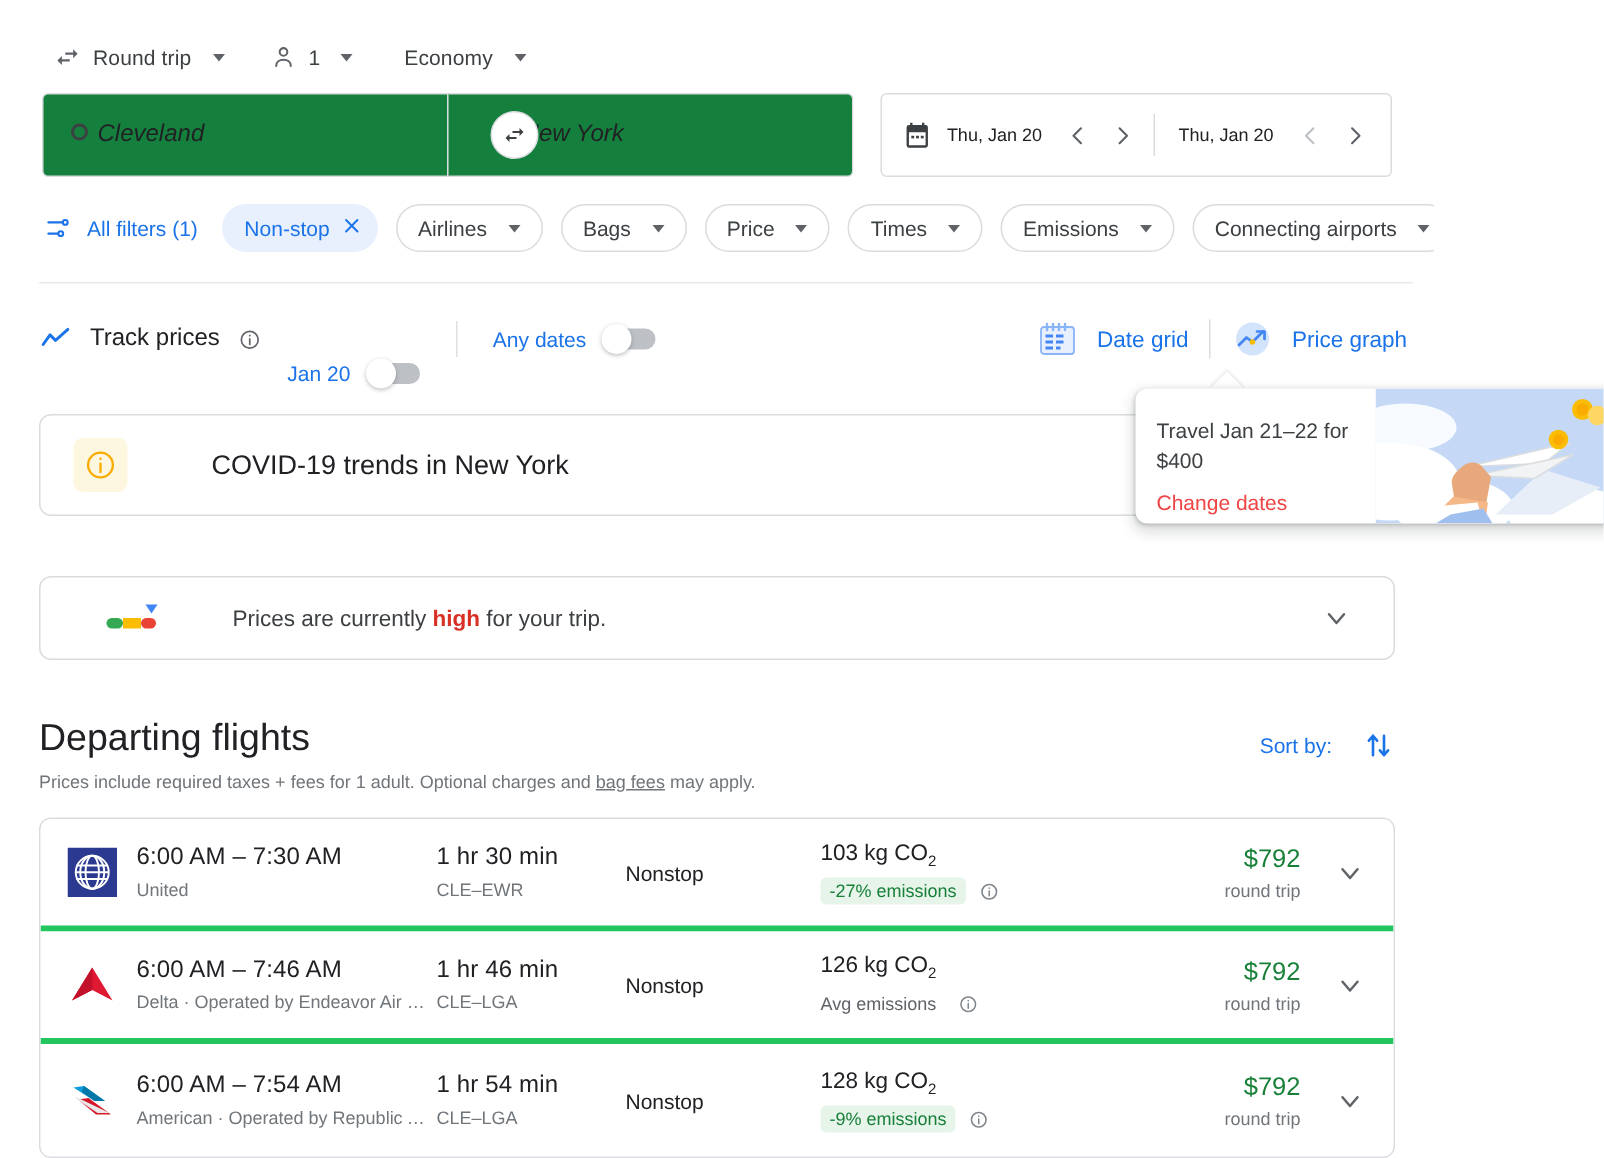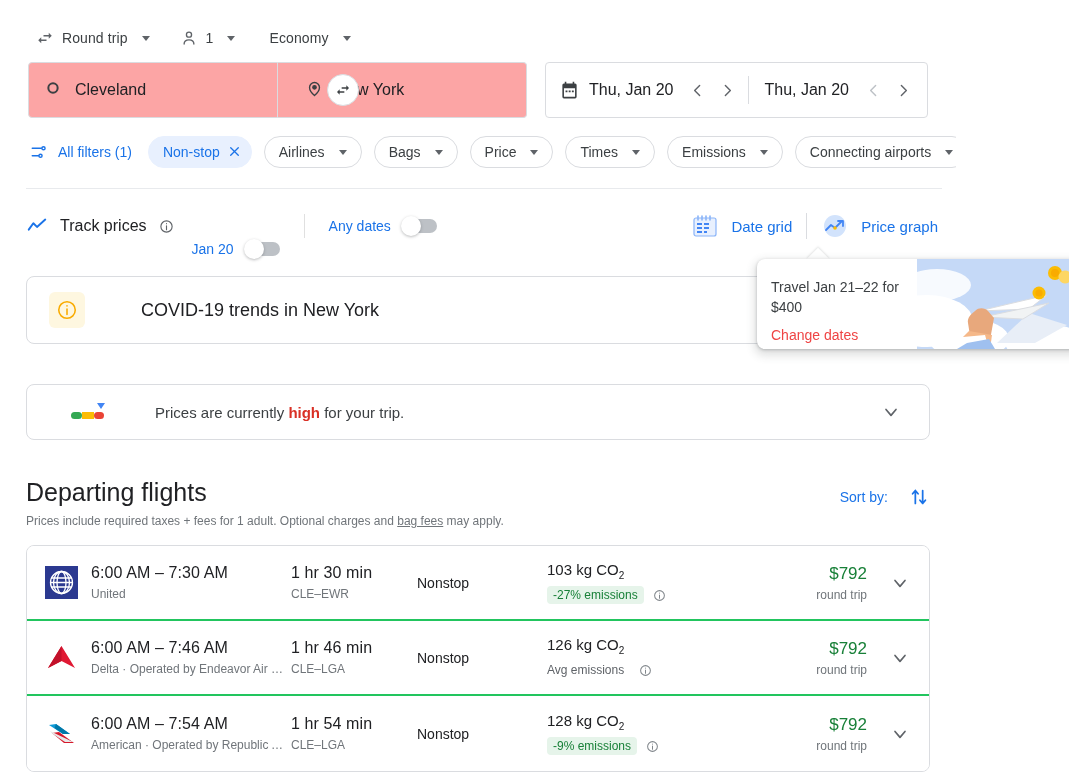--- a/index.html
+++ b/index.html
@@ -15,37 +15,37 @@
   
   .optbar { display: flex; align-items: center; gap: 0; padding: 20px 0 0 28px; height: 56px; }
   .opt { display: flex; align-items: center; gap: 8px; height: 36px; padding: 0 8px; border-radius: 4px; cursor: pointer; }
   .opt-label { font-size: 14px; color: #3c4043; letter-spacing: .1px; }
   .caret { width: 0; height: 0; border-left: 4.5px solid transparent; border-right: 4.5px solid transparent; border-top: 5px solid #5f6368; margin-left: 6px; }
   .icon-sw { width: 18px; height: 18px; display: block; }
 
   
   .searchrow { position: relative; display: flex; align-items: center; padding: 0 28px; margin-top: 6px; gap: 0; }
   .field {
-    height: 56px; display: flex; align-items: center; gap: 14px;
-    border: 1px solid #dadce0; border-radius: 4px; background: #fca5a5; padding: 0 16px;
-    font-size: 16px; color: #202124; cursor: text;
+    height: 56px; display: flex; align-items: center; gap: 4px;
+    border: 1px solid #dadce0; border-radius: 4px; background: #15803d; padding: 0 16px;
+    font-size: 16px; color: #202124; cursor: text; font-style: italic;
   }
   .field.origin { width: 310px; border-top-right-radius: 0; border-bottom-right-radius: 0; }
   .field.dest { width: 310px; border-top-left-radius: 0; border-bottom-left-radius: 0; border-left: none; }
   .swapbtn {
     position: absolute; left: 327px; top: 12px; width: 32px; height: 32px; border-radius: 50%;
     background: #fff; border: 1px solid #dadce0; display: flex; align-items: center; justify-content: center;
     z-index: 3; cursor: pointer;
   }
   .datesbox {
     height: 56px; display: flex; align-items: center;
     border: 1px solid #dadce0; border-radius: 4px; margin-left: 18px; padding: 0 10px 0 14px;
   }
   .dateseg { display: flex; align-items: center; gap: 2px; }
-  .datetext { font-size: 16px; color: #202124; padding: 0 8px 0 10px; cursor: pointer; white-space: nowrap; }
+  .datetext { font-size: 12px; color: #202124; padding: 0 8px 0 10px; cursor: pointer; white-space: nowrap; }
   .arrowbtn { width: 28px; height: 28px; display: flex; align-items: center; justify-content: center; border-radius: 50%; cursor: pointer; }
   .vdiv { width: 1px; height: 28px; background: #dadce0; margin: 0 6px; }
 
   
   .chiprow { display: flex; align-items: center; gap: 12px; padding: 0 0 0 30px; height: 56px; margin-top: 6px; overflow: hidden; }
   .allfilters { display: flex; align-items: center; gap: 10px; color: #1a73e8; font-size: 14px; font-weight: 500; cursor: pointer; padding-right: 4px; white-space: nowrap; }
   .chip {
     display: flex; align-items: center; gap: 8px; height: 32px; padding: 0 14px;
     border: 1px solid #dadce0; border-radius: 16px; font-size: 14px; color: #3c4043;
     white-space: nowrap; cursor: pointer; background: #fff; flex: 0 0 auto;
@@ -94,21 +94,21 @@
 
   
   .sec { padding: 0 26px; margin-top: 38px; position: relative; }
   .sec-title { font-size: 25px; font-weight: 500; color: #202124; letter-spacing: 0; }
   .sec-sub { font-size: 12px; color: #70757a; margin-top: 7px; }
   .sec-sub u { text-decoration: underline; }
   .sortby { position: absolute; right: 26px; top: 8px; display: flex; align-items: center; gap: 20px; cursor: pointer; }
   .sortby span { color: #1a73e8; font-size: 14px; font-weight: 500; }
 
   .list { margin: 17px 26px 0 26px; border: 1px solid #dadce0; border-radius: 8px; overflow: hidden; }
-  .frow { display: flex; align-items: center; height: 75px; padding: 0 6px 0 14px; border-bottom: 2px solid #22c55e; background: #fff; cursor: pointer; }
+  .frow { display: flex; align-items: center; height: 75px; padding: 0 6px 0 14px; border-bottom: 4px solid #22c55e; background: #fff; cursor: pointer; }
   .frow:last-child { border-bottom: none; }
   .logo { width: 36px; height: 36px; margin: 0 12px 0 2px; flex: 0 0 36px; display: flex; align-items: center; justify-content: center; }
   .c-time { width: 200px; flex: 0 0 200px; }
   .t-main { font-size: 16px; color: #202124; letter-spacing: .1px; white-space: nowrap; }
   .t-sub { font-size: 12px; color: #70757a; margin-top: 5px; white-space: nowrap; overflow: hidden; text-overflow: ellipsis; max-width: 272px; }
   .c-dur { width: 126px; flex: 0 0 126px; }
   .c-stops { width: 130px; flex: 0 0 130px; font-size: 14px; color: #202124; }
   .c-emis { width: 235px; flex: 0 0 235px; }
   .e-main { font-size: 15px; color: #202124; }
   .e-main sub { font-size: 10px; }

